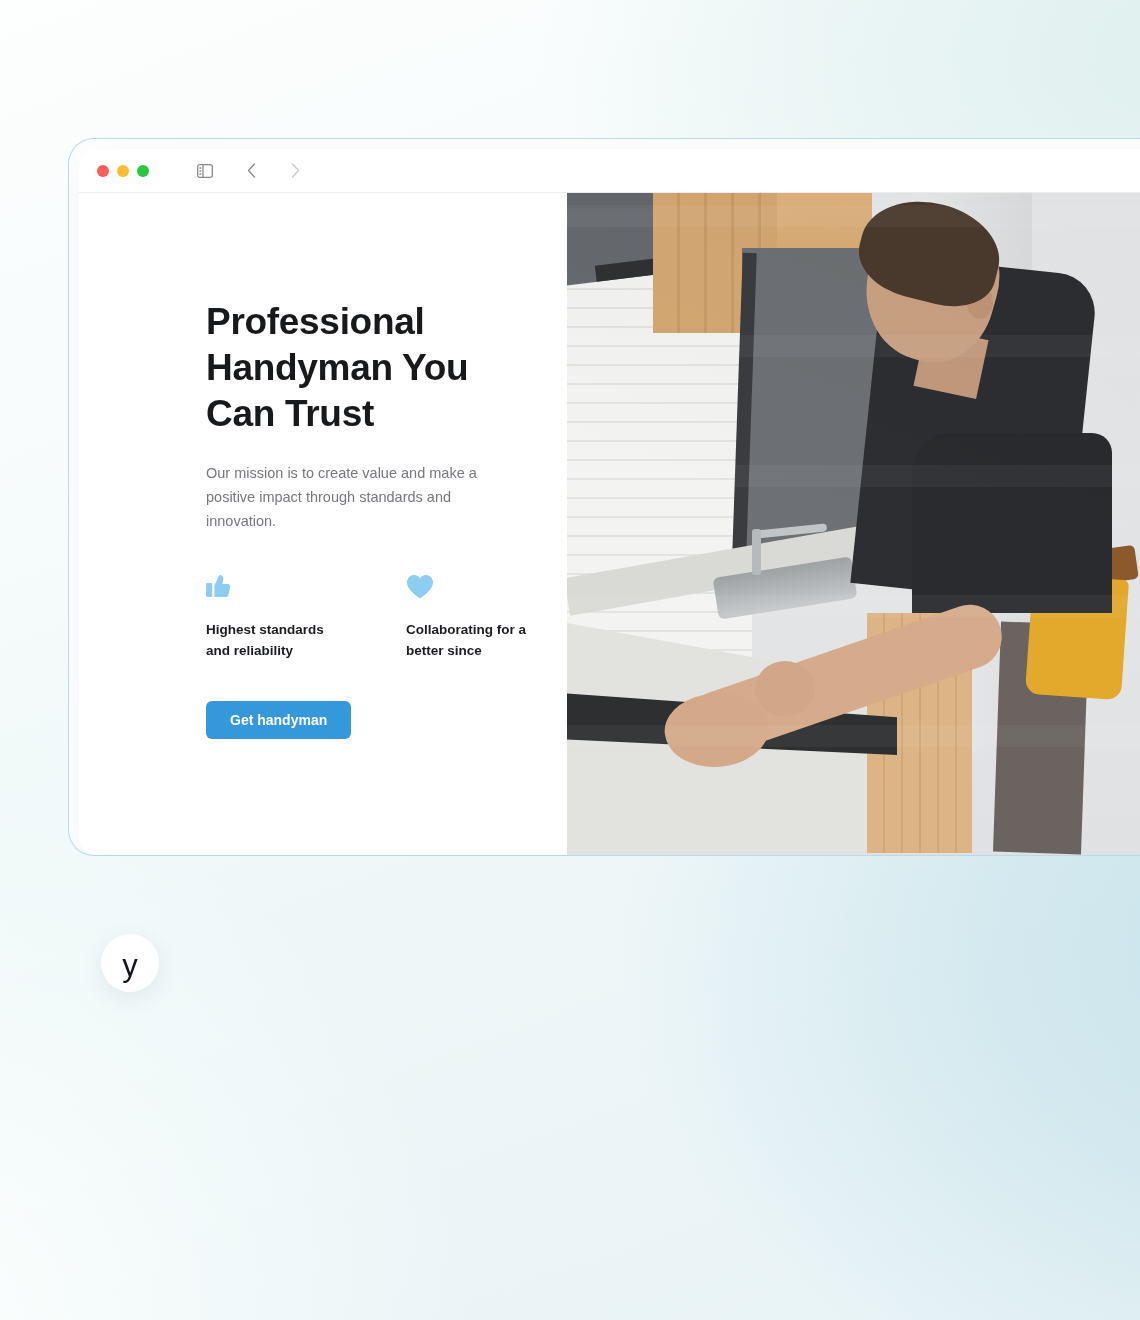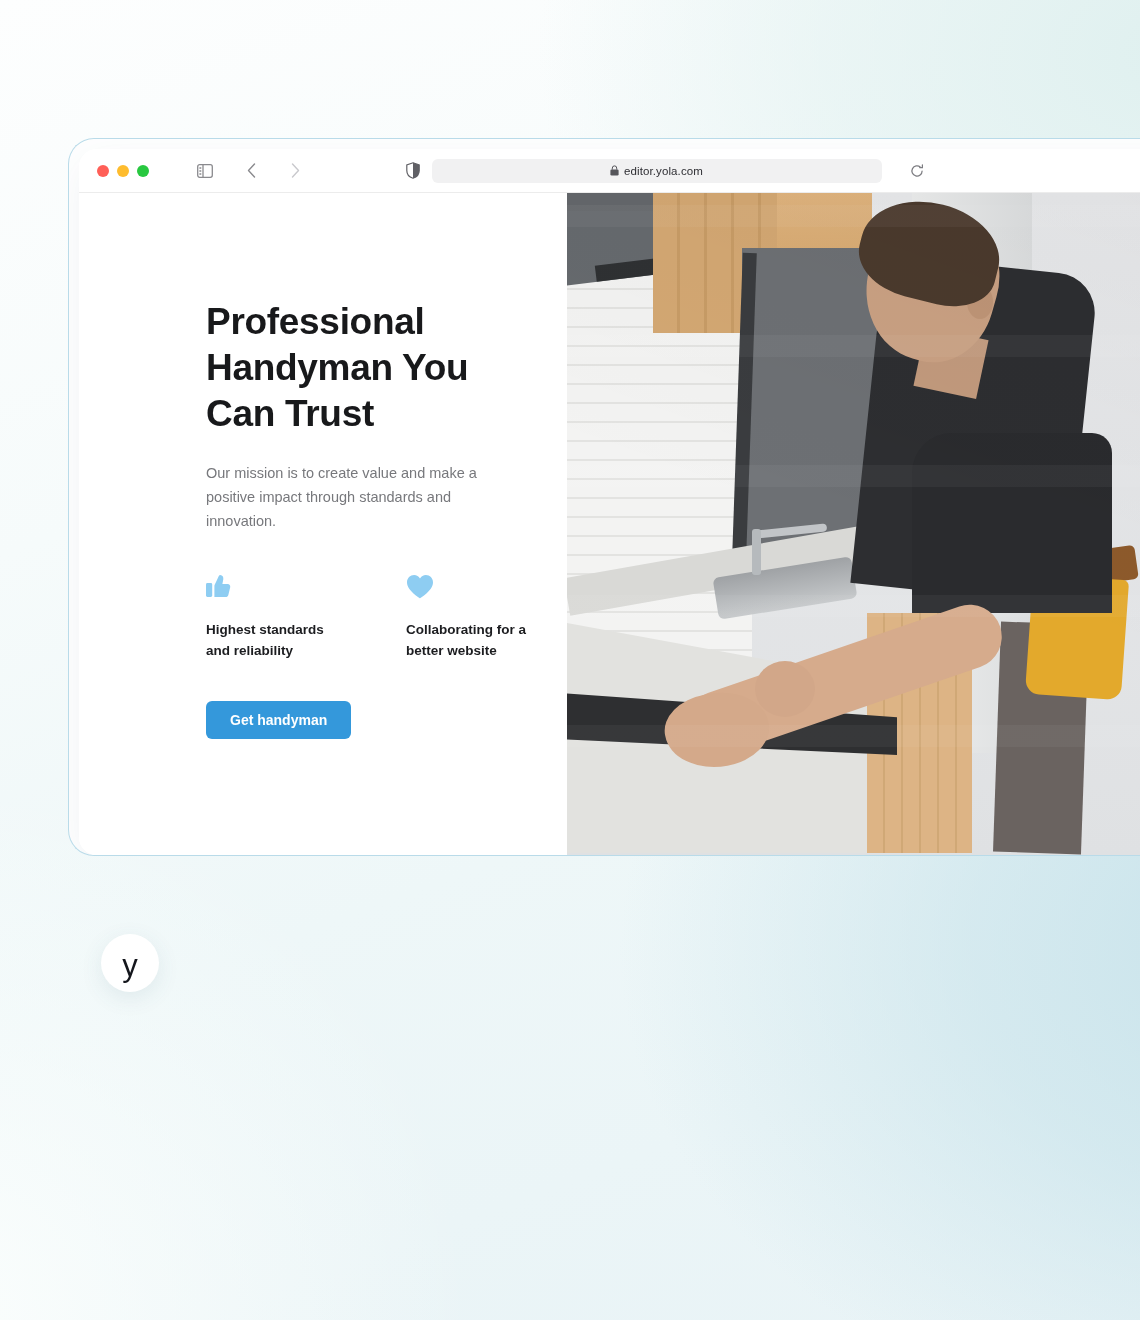--- a/index.html
+++ b/index.html
@@ -334,43 +334,20 @@
             <polyline points="7.5,1 1.5,7.5 7.5,14"></polyline>
           </svg>
         </span>
         <span class="icon-btn muted" style="margin-left:10px">
           <svg width="9" height="15" viewBox="0 0 9 15" fill="none" stroke="currentColor" stroke-width="1.4" stroke-linecap="round" stroke-linejoin="round">
             <polyline points="1.5,1 7.5,7.5 1.5,14"></polyline>
           </svg>
         </span>
       </div>
 
-      <div class="url-wrap">
-        <span class="shield">
-          <svg width="14" height="17" viewBox="0 0 14 17" fill="none">
-            <path d="M7 0.8 L13.2 3 V8.4 C13.2 12.4 10.6 15.1 7 16.2 C3.4 15.1 0.8 12.4 0.8 8.4 V3 Z" stroke="currentColor" stroke-width="1.2" fill="none"></path>
-            <path d="M7 0.8 L13.2 3 V8.4 C13.2 12.4 10.6 15.1 7 16.2 Z" fill="currentColor"></path>
-          </svg>
-        </span>
-        <div class="urlbar">
-          <span class="lock">
-            <svg width="9" height="11" viewBox="0 0 9 11" fill="currentColor">
-              <rect x="0.4" y="4.4" width="8.2" height="6.2" rx="1.3"></rect>
-              <path d="M2.3 4.6 V3.1 A2.2 2.2 0 0 1 6.7 3.1 V4.6" fill="none" stroke="currentColor" stroke-width="1"></path>
-            </svg>
-          </span>
-          <span class="url-text">editor.yola.com</span>
-          <span class="reload">
-            <svg width="14" height="14" viewBox="0 0 14 14" fill="none" stroke="currentColor" stroke-width="1.25" stroke-linecap="round">
-              <path d="M12.1 7 A5.1 5.1 0 1 1 10.4 3.2"></path>
-              <polyline points="12.4,0.9 12.4,3.6 9.7,3.6"></polyline>
-            </svg>
-          </span>
-        </div>
-      </div>
     </div>
 
     <div class="site">
 
       <div class="hero-left">
         <h1 class="hero-title">Professional Handyman You Can Trust</h1>
         <p class="hero-sub">Our mission is to create value and make a positive impact through standards and innovation.</p>
 
         <div class="features">
 
@@ -383,21 +360,21 @@
             </span>
             <div class="feature-label">Highest standards and reliability</div>
           </div>
 
           <div class="feature">
             <span class="feature-icon">
               <svg width="28" height="25" viewBox="0 0 28 25" fill="currentColor">
                 <path d="M14 24.2 C14 24.2 1 16.6 1 8.4 C1 4.2 4.2 1 8.1 1 C10.6 1 12.8 2.3 14 4.4 C15.2 2.3 17.4 1 19.9 1 C23.8 1 27 4.2 27 8.4 C27 16.6 14 24.2 14 24.2 Z"></path>
               </svg>
             </span>
-            <div class="feature-label">Collaborating for a better website</div>
+            <div class="feature-label">Collaborating for a better since</div>
           </div>
 
         </div>
 
         <button class="cta">Get handyman</button>
       </div>
 
       <div class="hero-photo">
         <div class="hp hp-wall"></div>
         <div class="hp hp-brick"></div>

